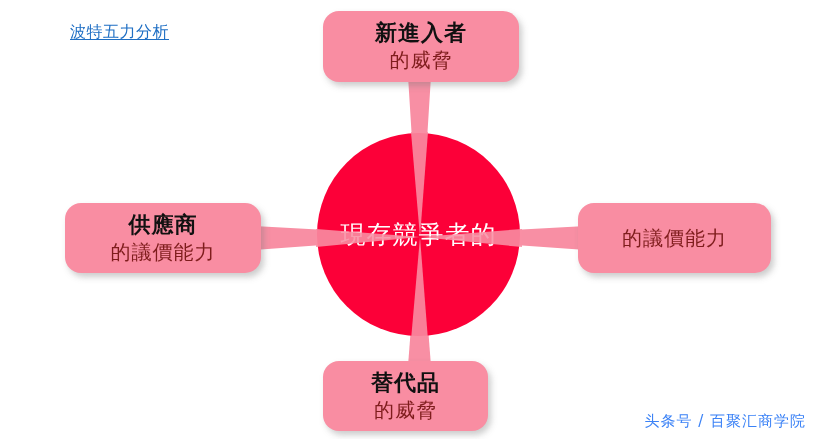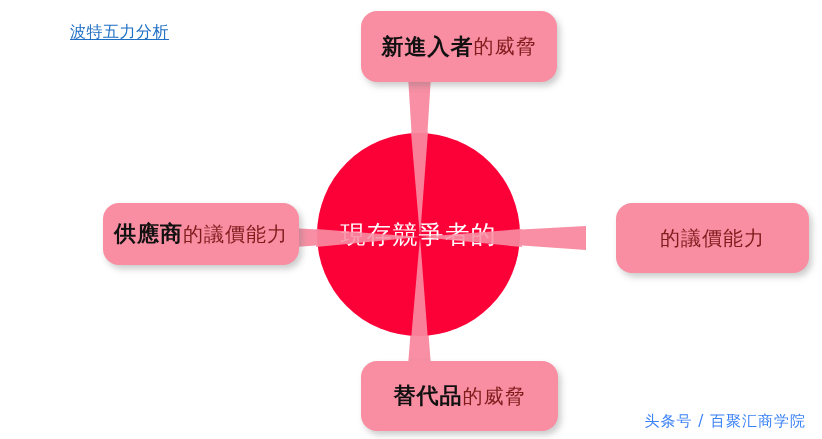--- a/index.html
+++ b/index.html
@@ -43,46 +43,46 @@
     height: 439px;
   }
 
   
   .force-box {
     position: absolute;
     background: #F98DA2;
     border-radius: 16px;
     box-shadow: 3px 4px 6px rgba(120,120,120,0.38);
     display: flex;
+    flex-direction: column;
     align-items: center;
     justify-content: center;
     box-sizing: border-box;
     cursor: pointer;
-    margin-left: 38px;
   }
   .force-title {
     font-weight: bold;
     color: #111111;
     font-size: 22px;
     line-height: 28px;
     letter-spacing: 1px;
     white-space: nowrap;
   }
   .force-sub {
     color: #7f1d1d;
     font-size: 20px;
     line-height: 27px;
     letter-spacing: 1px;
     white-space: nowrap;
   }
 
   #box-top    { left: 323px; top: 11px;  width: 196px; height: 71px; }
-  #box-left   { left: 65px;  top: 203px; width: 196px; height: 62px; }
+  #box-left   { left: 65px;  top: 203px; width: 196px; height: 70px; }
   #box-right  { left: 578px; top: 203px; width: 193px; height: 70px; }
-  #box-bottom { left: 323px; top: 361px; width: 197px; height: 70px; }
+  #box-bottom { left: 323px; top: 361px; width: 165px; height: 70px; }
 
   
   #center-circle {
     position: absolute;
     left: 317px;
     top: 133px;
     width: 203px;
     height: 203px;
     border-radius: 50%;
     background: #FC0038;

